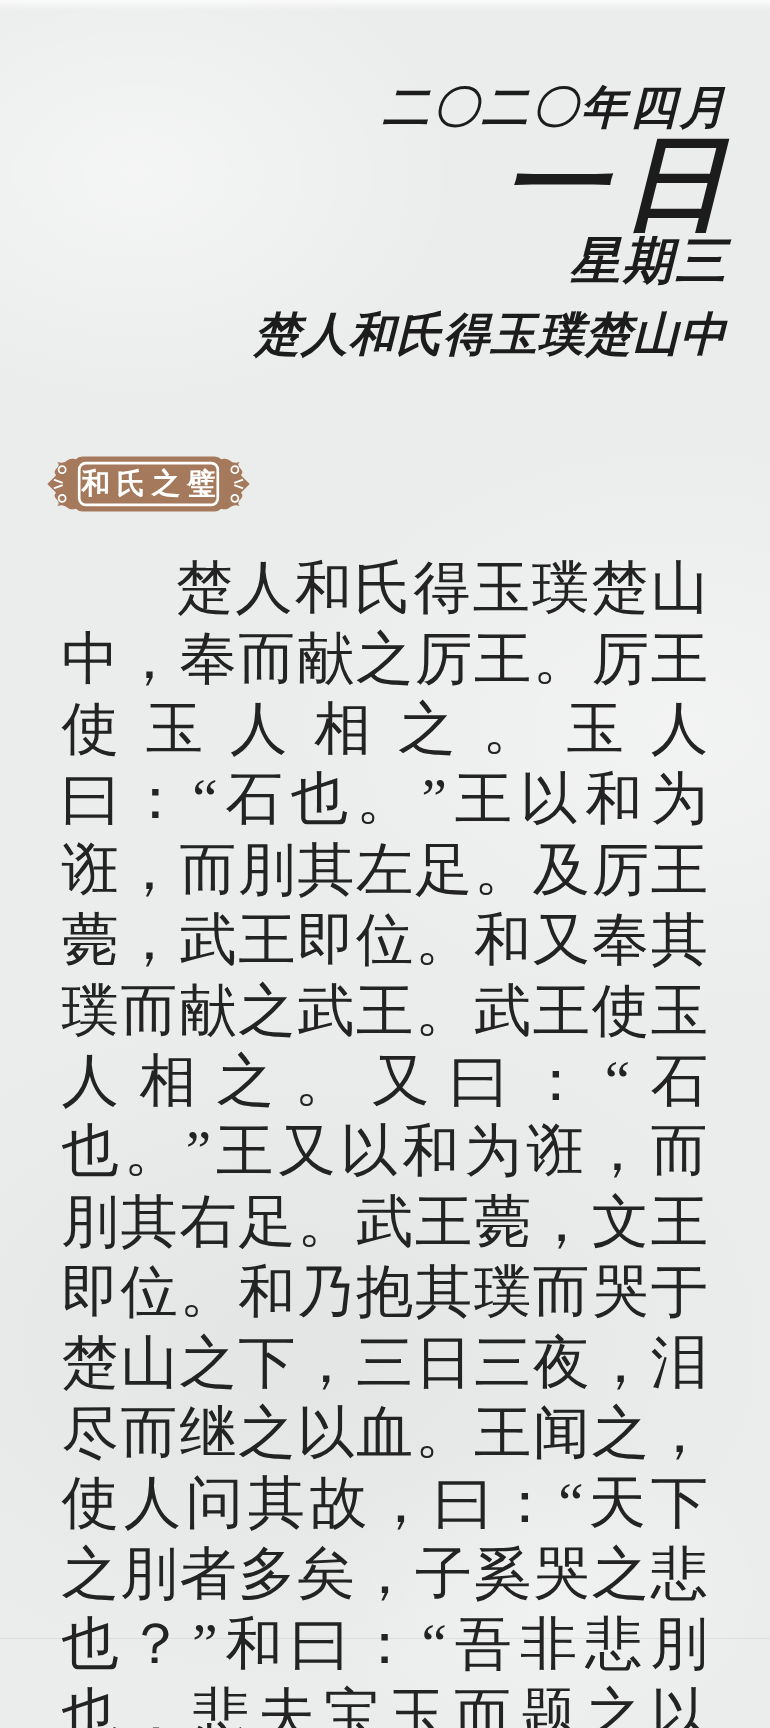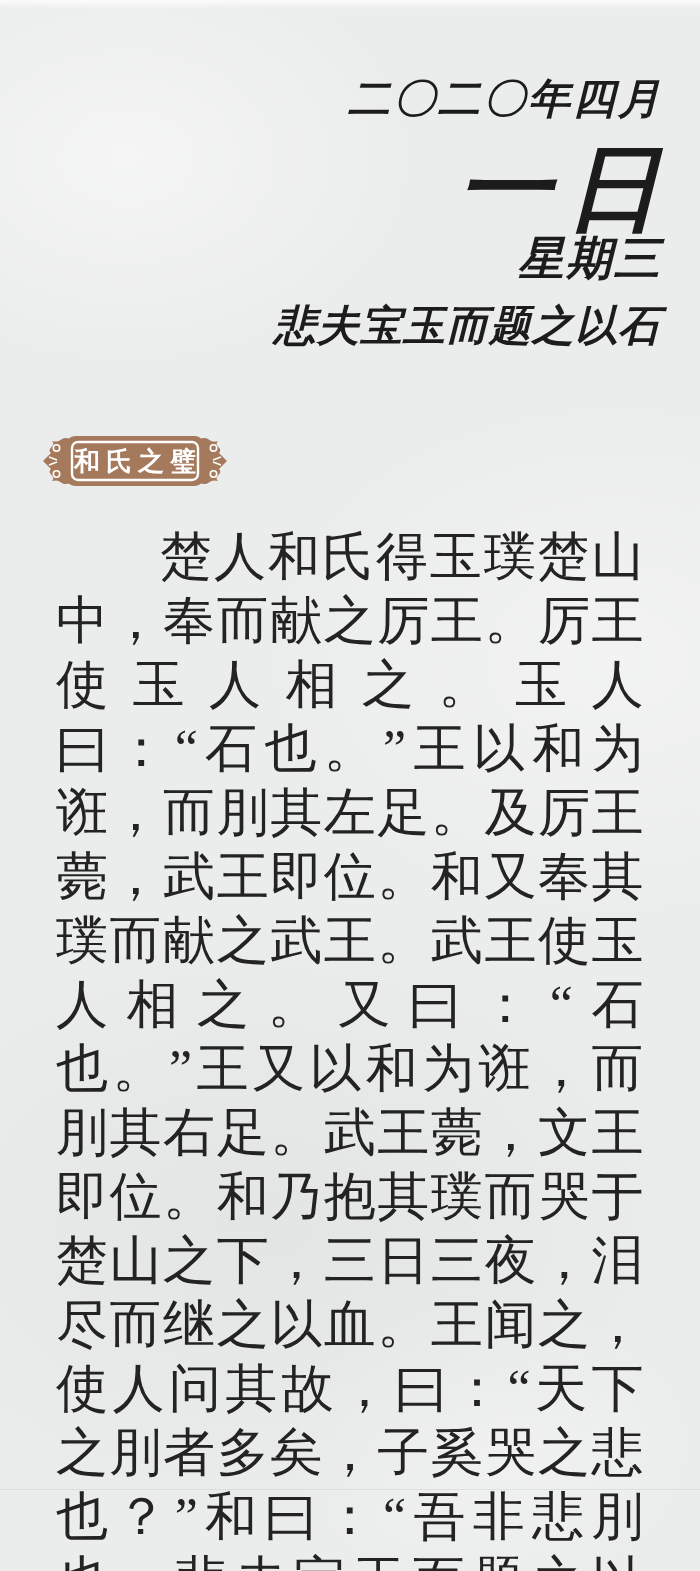--- a/index.html
+++ b/index.html
@@ -40,21 +40,21 @@
     line-height: 1;
     letter-spacing: 3px;
     margin-right: -3px;
   }
   .day-num {
     font-size: 94px;
     font-weight: 900;
     line-height: 1;
     letter-spacing: 15px;
     margin-right: -15px;
-    margin-top: 22px;
+    margin-top: 1px;
   }
   .weekday {
     font-size: 46px;
     font-weight: 700;
     line-height: 1;
     letter-spacing: 2px;
     margin-right: -2px;
   }
   .lunar {
     font-size: 42px;
@@ -116,21 +116,21 @@
 <body>
 
 <div class="page">
   <div class="crease"></div>
 
   <div class="content">
     <header class="header">
       <div class="greg-date">二〇二〇年四月</div>
       <div class="day-num">一日</div>
       <div class="weekday">星期三</div>
-      <div class="lunar">悲夫宝玉而题之以石</div>
+      <div class="lunar">楚人和氏得玉璞楚山中</div>
     </header>
 
     <div class="badge">
       <svg viewBox="0 0 190 56" xmlns="http://www.w3.org/2000/svg">
 
         <g fill="#a57a5c">
           <path d="M30 6 C 20 2, 22 11, 12 8 C 17 13, 6 15, 11 20 L 3 28 L 11 36 C 6 41, 17 43, 12 48 C 22 45, 20 54, 30 50 Z"></path>
         </g>
         <g fill="none" stroke="#ffffff" stroke-width="1.6">
           <circle cx="16.5" cy="15" r="3.2"></circle>

